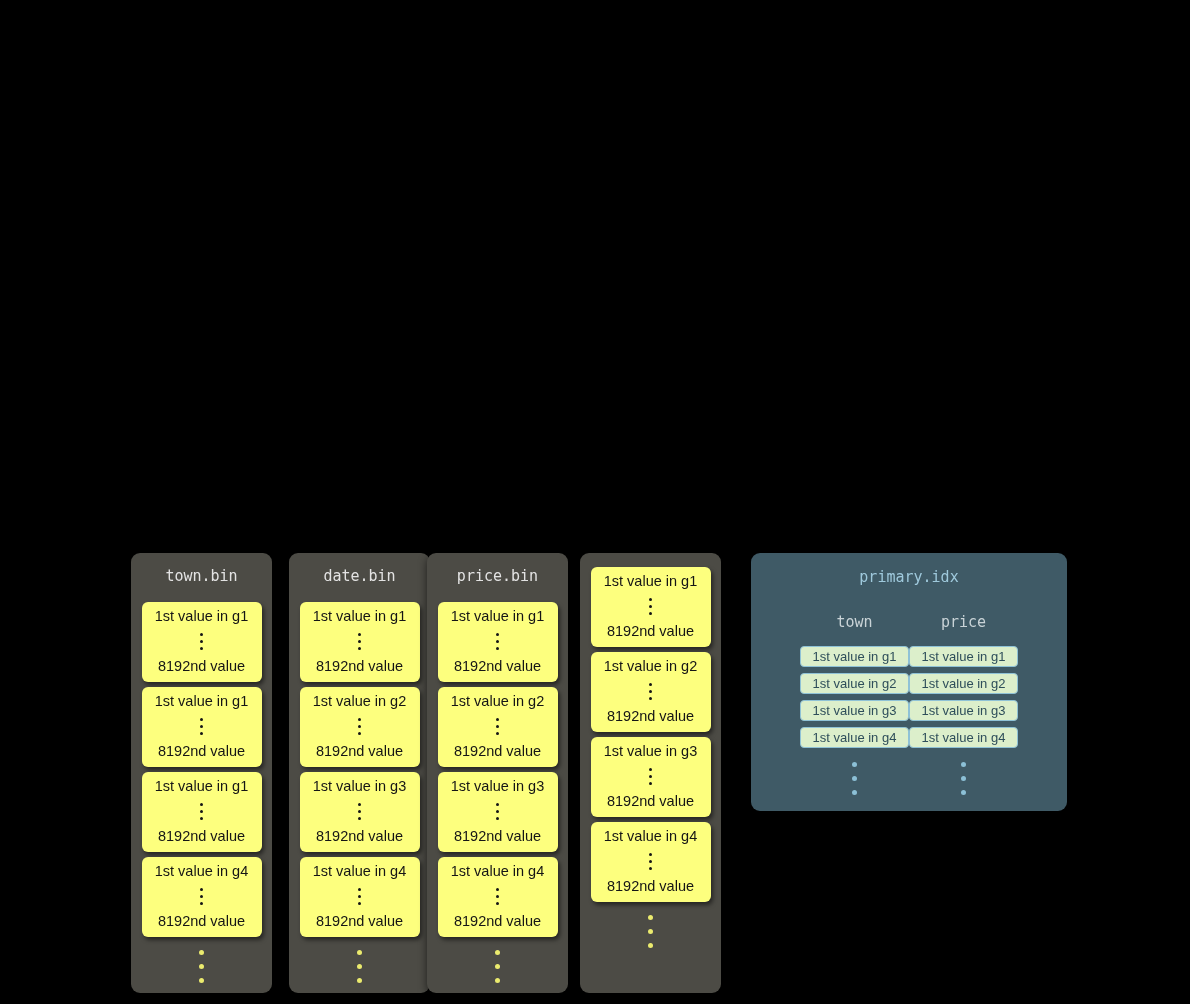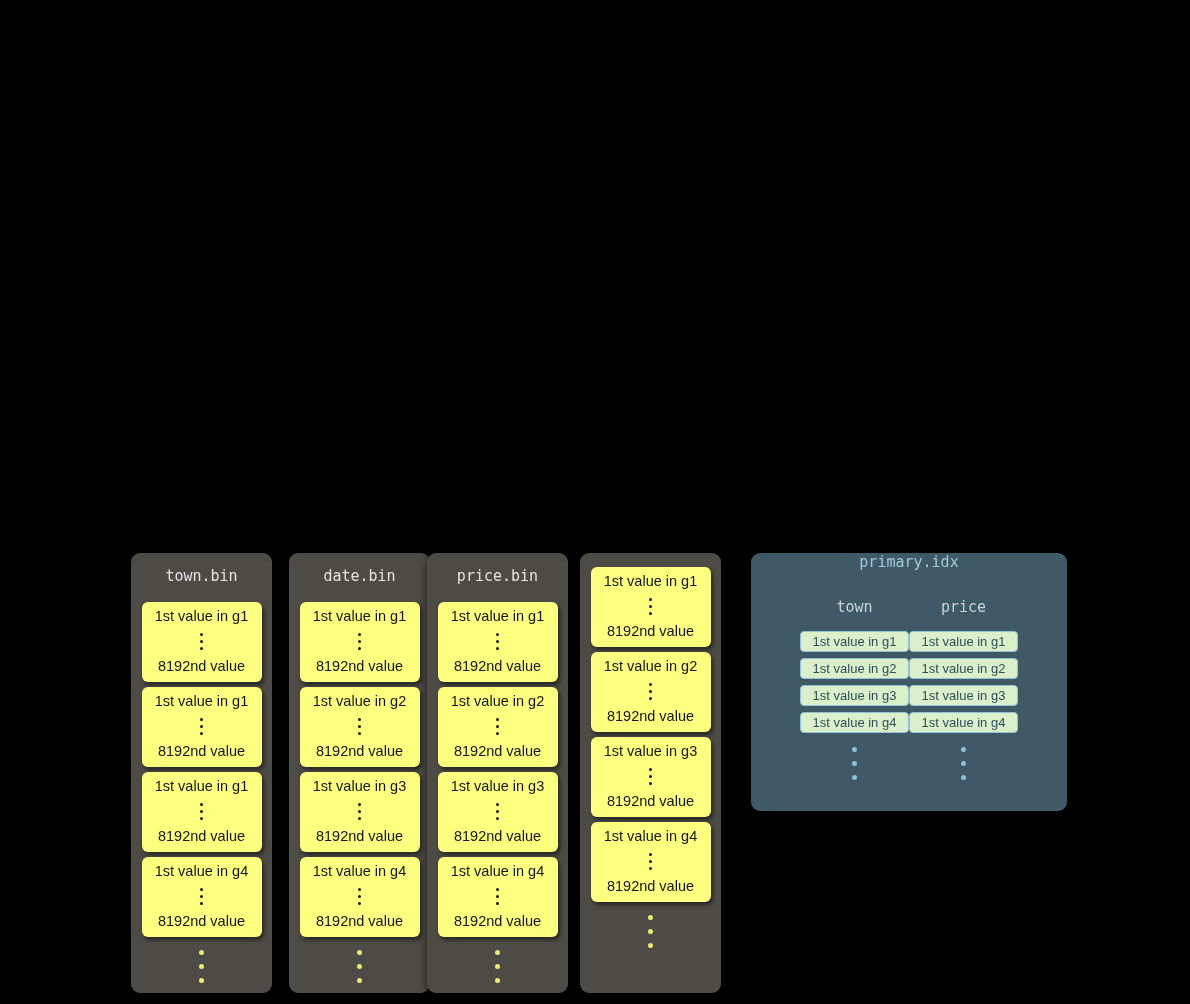--- a/index.html
+++ b/index.html
@@ -48,21 +48,21 @@
   .more-dots i{display:block;width:5px;height:5px;border-radius:50%;}
   .more-dots.yellow i{background:var(--dot-yellow);}
   .more-dots.blue i{background:var(--dot-blue);}
 
   .idx-panel{
     position:absolute;left:751px;top:553px;width:316px;height:258px;
     background:var(--idx-bg);border-radius:9px;
     box-shadow:0 3px 8px rgba(0,0,0,.6);
   }
   .idx-title{
-    text-align:center;
+    padding-top:15px;text-align:center;
     font-family:"DejaVu Sans Mono",monospace;font-size:15px;
     color:var(--idx-title);
   }
   .idx-cols{display:flex;justify-content:center;margin-top:27px;}
   .idx-col{width:109px;display:flex;flex-direction:column;align-items:center;}
   .idx-col-title{
     font-family:"DejaVu Sans Mono",monospace;font-size:15px;
     color:var(--idx-col-title);margin-bottom:15px;
   }
   .chip{

